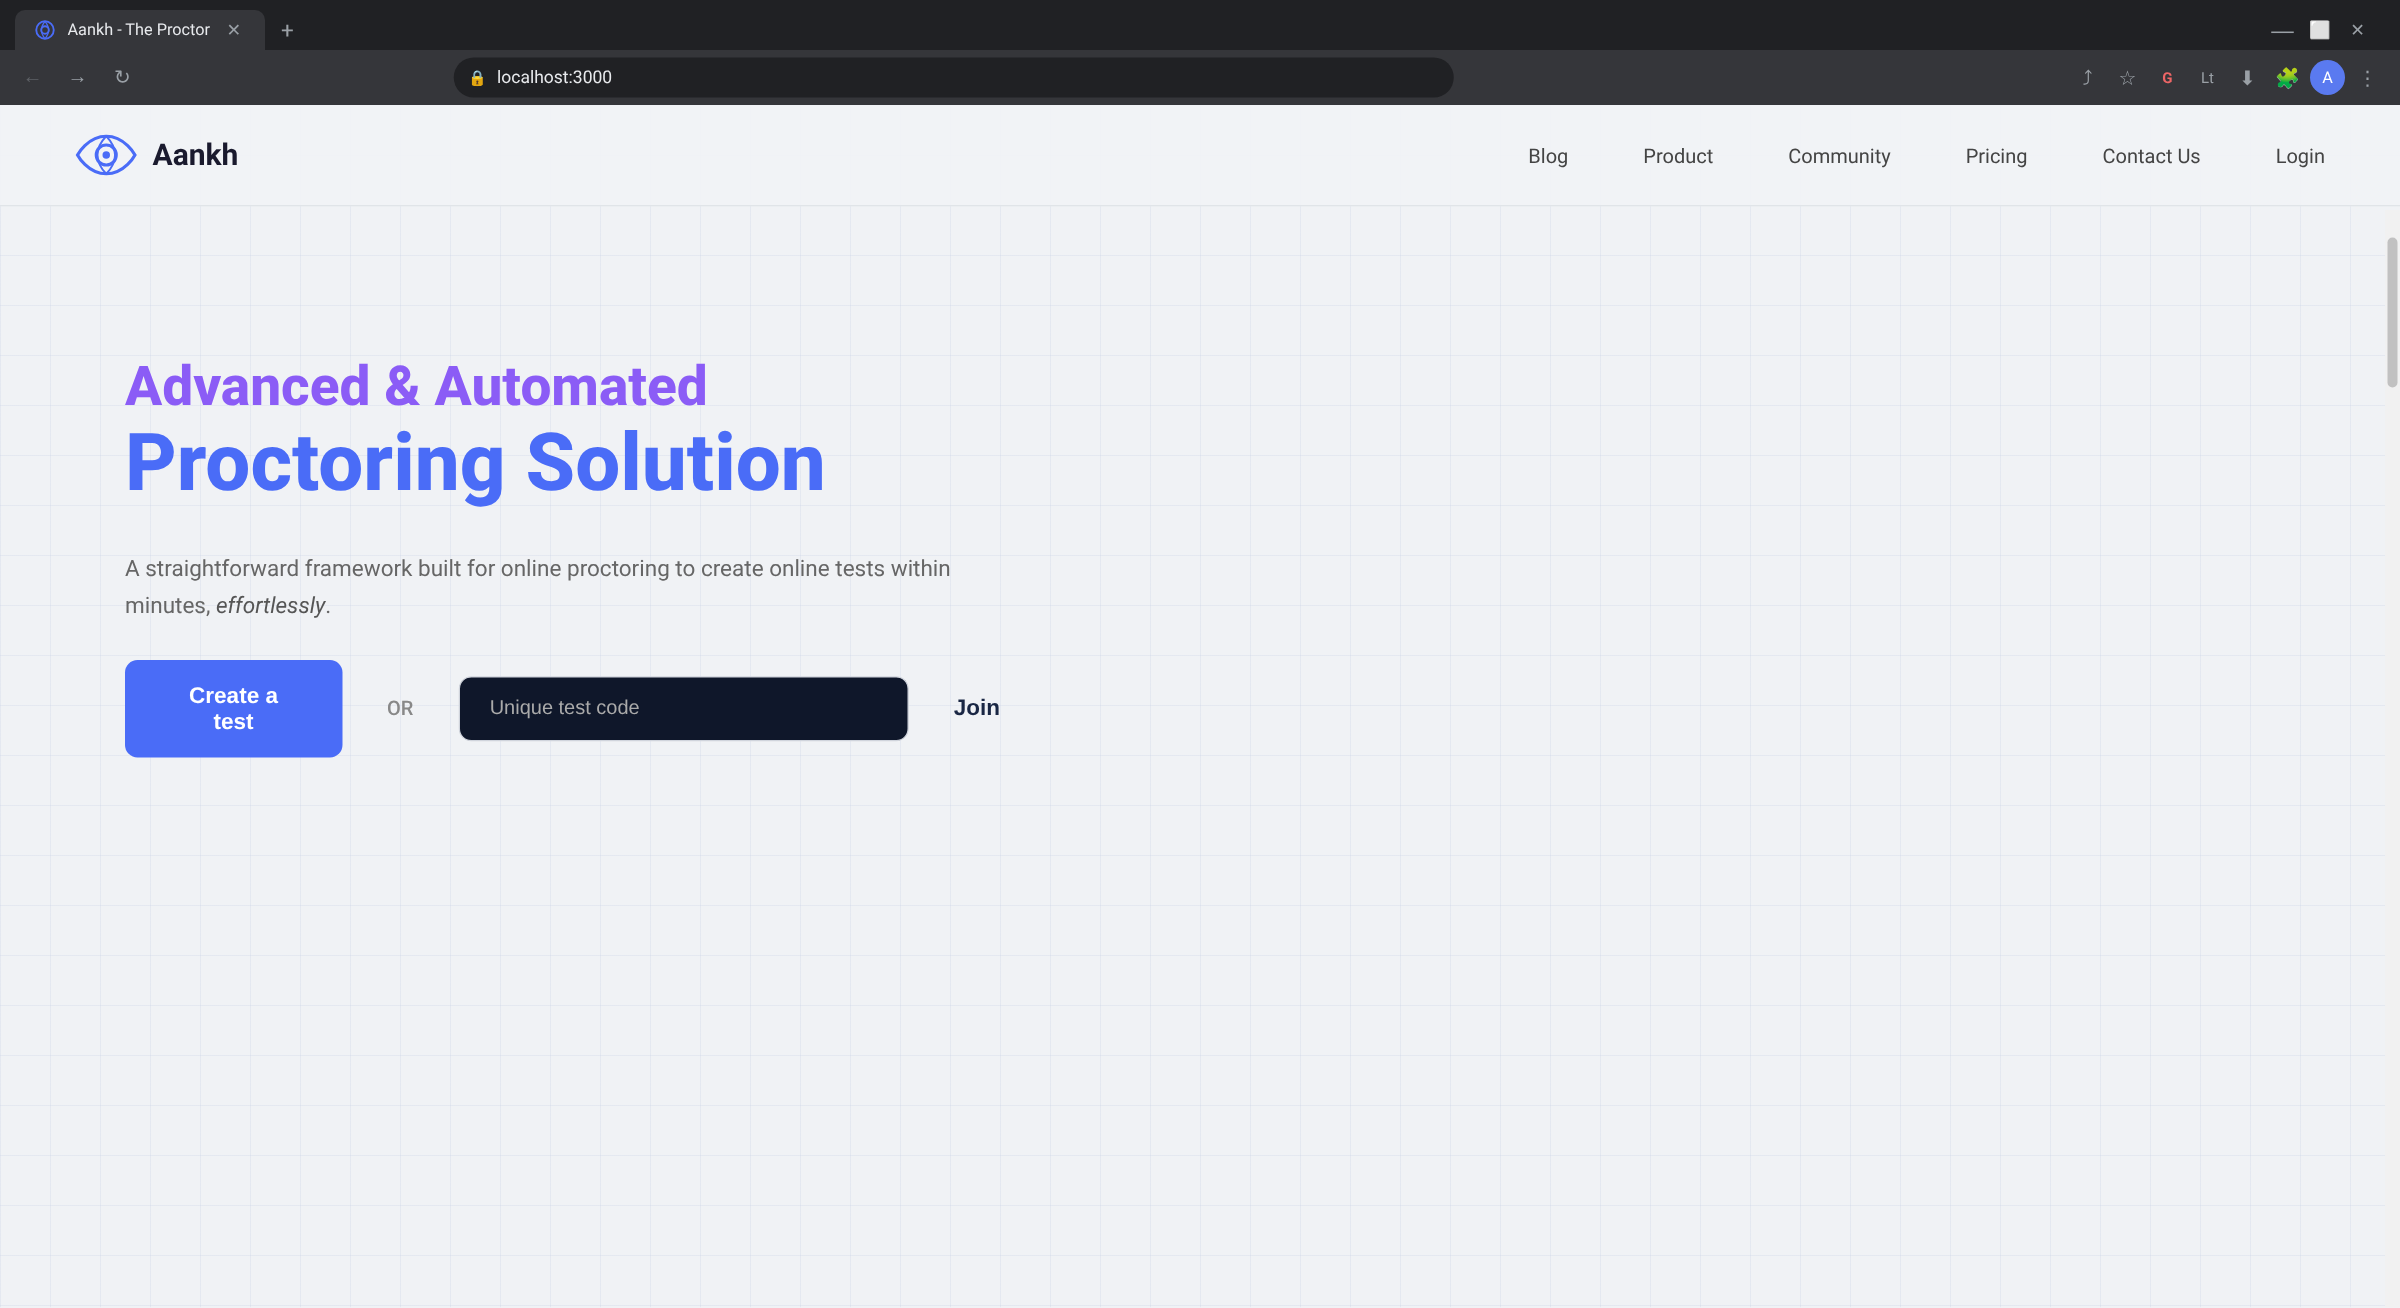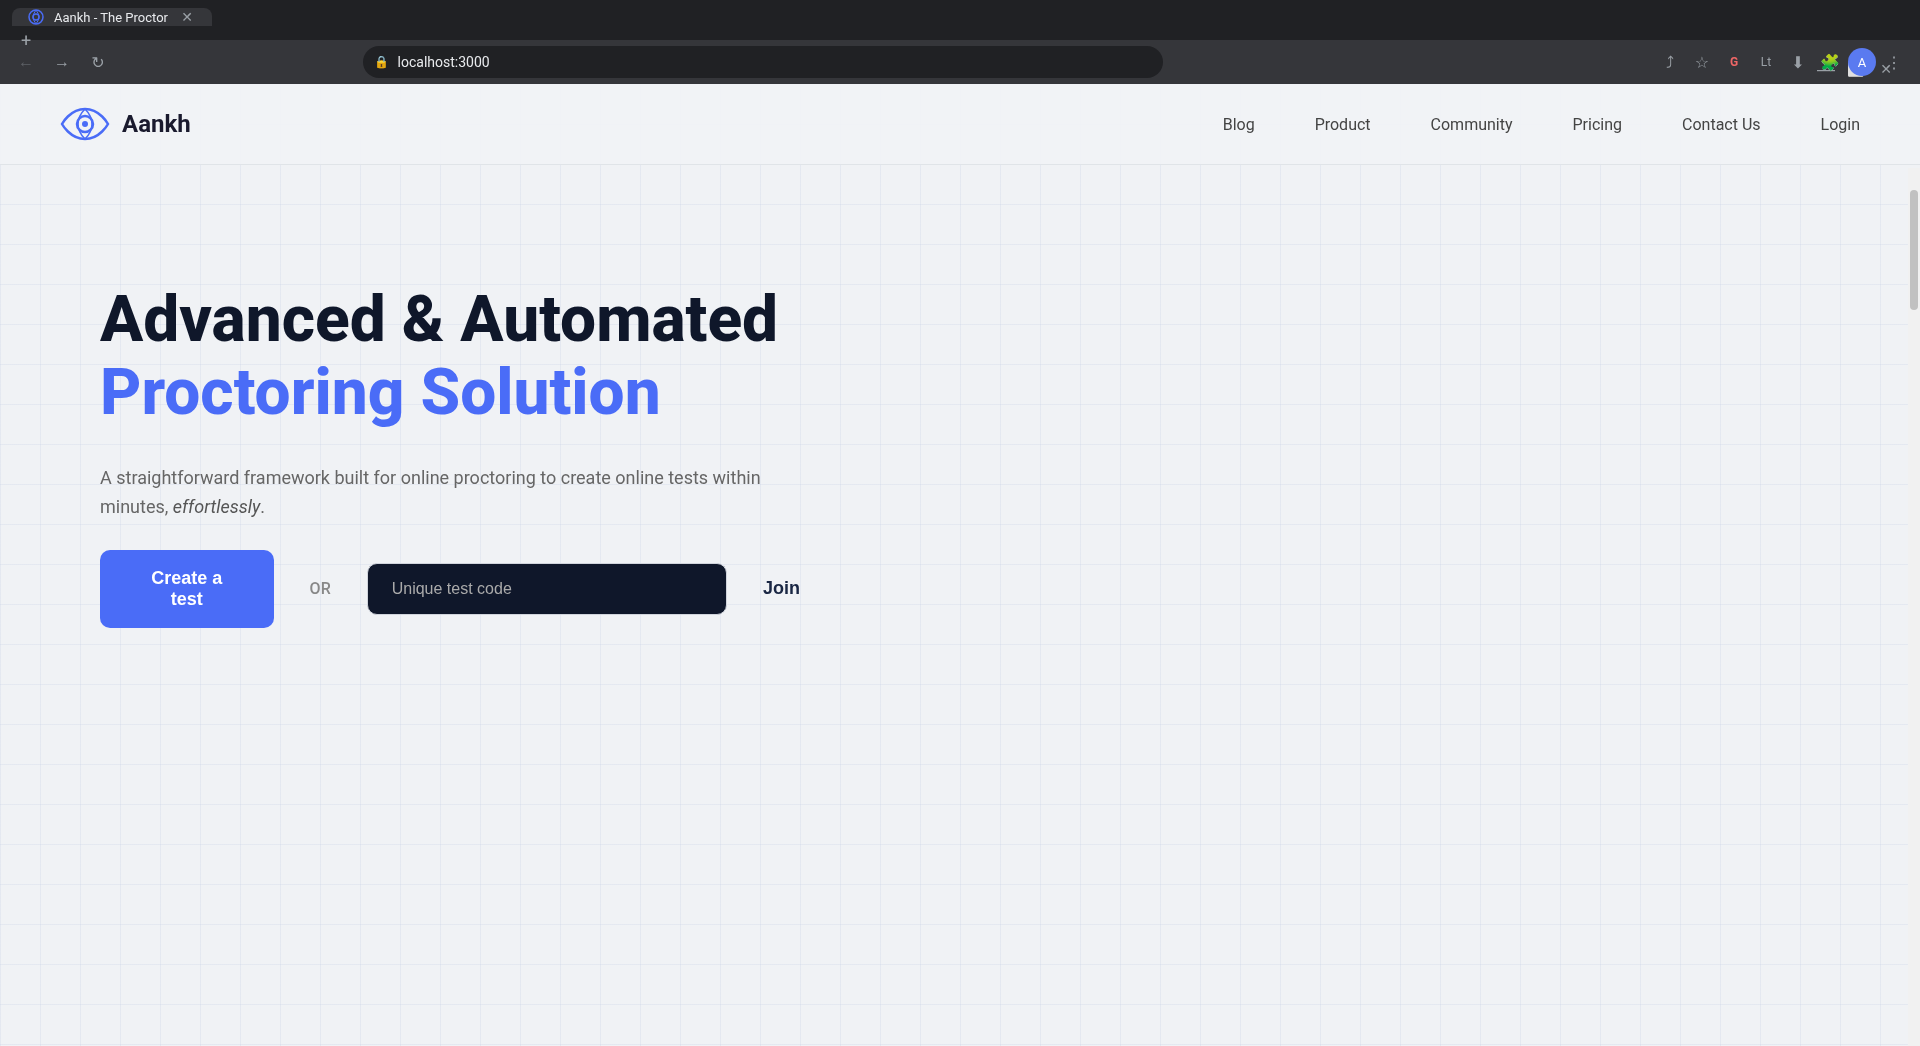--- a/index.html
+++ b/index.html
@@ -16,25 +16,24 @@
     }
 
     
     .browser-chrome {
       background: #202124;
       width: 100%;
     }
 
     .browser-title-bar {
       display: flex;
-      align-items: flex-start;
+      align-items: center;
       padding: 8px 12px 0;
       height: 40px;
       gap: 4px;
-      flex-direction: column;
     }
 
     .browser-tab {
       display: flex;
       align-items: center;
       background: #35363a;
       border-radius: 8px 8px 0 0;
       padding: 0 16px;
       height: 32px;
       gap: 10px;
@@ -221,23 +220,23 @@
 
     
     .hero {
       padding: 120px 100px 80px;
       max-width: 900px;
       position: relative;
       z-index: 5;
     }
 
     .hero-title-line1 {
-      font-size: 64px;
+      font-size: 44px;
       font-weight: 800;
-      color: #0f172a;
+      color: #8b5cf6;
       line-height: 1.1;
       display: block;
     }
 
     .hero-title-line2 {
       font-size: 64px;
       font-weight: 800;
       color: #4a6cf7;
       line-height: 1.2;
       display: block;

